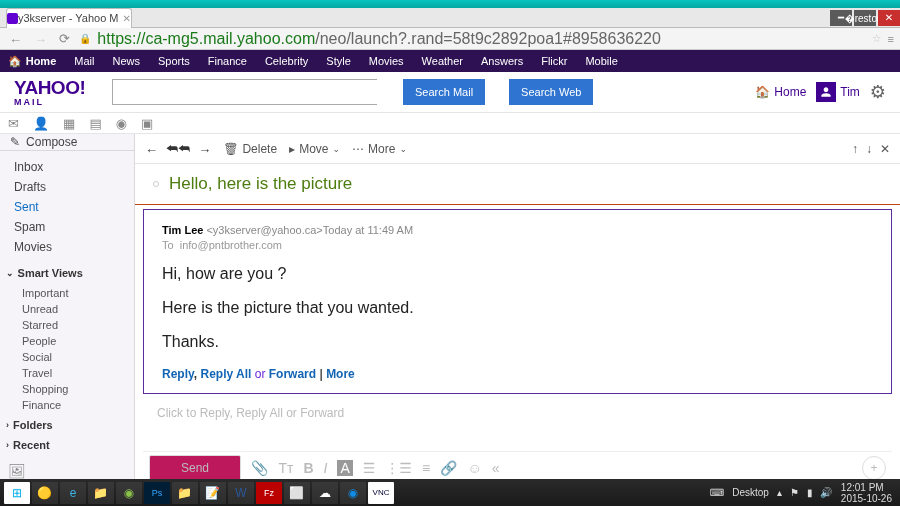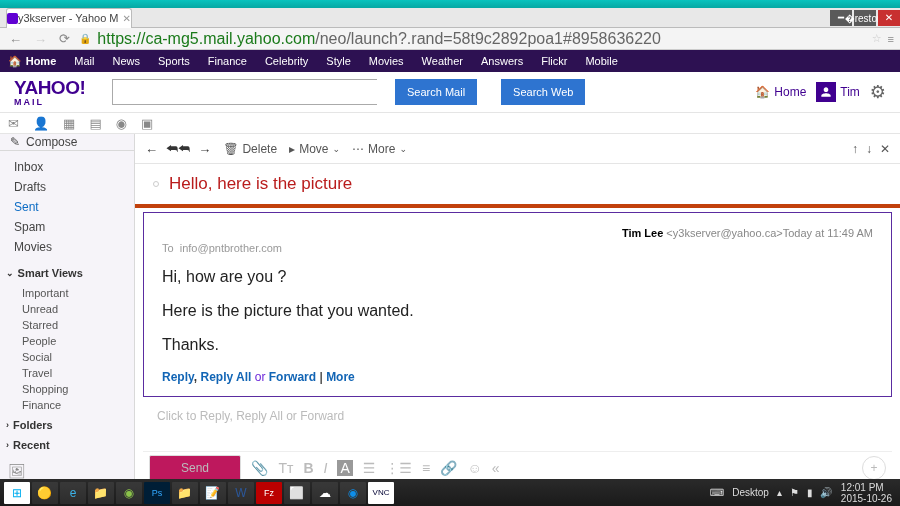--- a/index.html
+++ b/index.html
@@ -17,21 +17,21 @@
 .url{flex:1;color:#1a7a1a;font-size:16px}
 .url .path{color:#666}
 .yahoo-nav{height:22px;background:#2d1152;display:flex;align-items:center;padding:0 8px;gap:18px;color:#fff;font-size:11px}
 .yahoo-nav .n{cursor:pointer}
 .yahoo-nav .home{display:flex;align-items:center;gap:4px;font-weight:bold}
 .header{height:40px;background:#fff;display:flex;align-items:center;padding:0 14px;gap:10px}
 .logo{width:88px;font-weight:bold;color:#400090}
 .logo .y{font-size:19px;letter-spacing:-0.5px}
 .logo .m{font-size:9px;letter-spacing:2px;display:block;margin-top:-2px}
 .search{flex:0 0 265px;height:26px;border:1px solid #aaa;border-right:none}
-.btn-p{height:26px;background:#2e74d0;color:#fff;border:none;padding:0 12px;font-size:11px;cursor:pointer;margin-left:8px}
+.btn-p{height:26px;background:#2e74d0;color:#fff;border:none;padding:0 12px;font-size:11px;cursor:pointer;margin-left:16px}
 .btn-p2{margin-left:14px}
 .hdr-right{margin-left:auto;display:flex;align-items:center;gap:10px;color:#400090;font-size:12px}
 .hdr-right .h{display:flex;align-items:center;gap:4px;cursor:pointer}
 .avatar{width:20px;height:20px;background:#400090;display:flex;align-items:center;justify-content:center}
 .avatar svg{fill:#fff}
 .gear{font-size:18px;color:#666;cursor:pointer}
 .icon-row{height:22px;border-top:1px solid #e5e5e5;border-bottom:1px solid #e5e5e5;display:flex;align-items:center;padding:0 8px;gap:14px;color:#888}
 .icon-row span{cursor:pointer;font-size:13px}
 .main{display:flex;height:353px}
 .sidebar{width:135px;background:#f6f4f9;border-right:1px solid #d9d9d9;padding:0;font-size:12px;display:flex;flex-direction:column}
@@ -44,24 +44,24 @@
 .sv{padding:2px 0}
 .sv a{display:block;padding:2px 22px;color:#555;font-size:11px;cursor:pointer}
 .spacer{flex:1}
 .pic-ic{padding:8px;color:#888;font-size:14px}
 .content{flex:1;background:#fff;display:flex;flex-direction:column;position:relative}
 .toolbar{height:30px;border-bottom:1px solid #e5e5e5;display:flex;align-items:center;padding:0 10px;gap:12px;color:#555;font-size:12px}
 .toolbar .g{display:flex;align-items:center;gap:8px}
 .toolbar .arr{font-size:13px;color:#333;cursor:pointer}
 .toolbar .act{display:flex;align-items:center;gap:4px;cursor:pointer}
 .toolbar .tright{margin-left:auto;display:flex;gap:8px;color:#555}
-.subject{padding:10px 18px;font-size:17px;color:#b91c1c;border-bottom:4px solid #c2410c;font-weight:300;display:flex;align-items:center}
+.subject{padding:10px 18px;font-size:17px;color:#4d7c0f;border-bottom:1px solid #c2410c;font-weight:300;display:flex;align-items:center}
 .subject .dot{width:6px;height:6px;border:1px solid #ccc;border-radius:50%;margin-right:10px}
 .msg{margin:4px 8px 0 8px;border:1px solid #5a2ca0;padding:14px 18px 12px 18px;font-size:12px}
-.msg-hdr{display:flex;justify-content:flex-end;color:#888;font-size:11px;margin-bottom:3px}
+.msg-hdr{display:flex;justify-content:flex-start;color:#888;font-size:11px;margin-bottom:3px}
 .msg-hdr .from{color:#333}
 .msg-hdr .from b{color:#000}
 .msg-to{color:#999;font-size:11px;margin-bottom:14px}
 .msg-body p{font-size:16px;color:#222;margin:0 0 16px 0}
 .msg-links{font-size:12px;margin-top:4px}
 .msg-links a{color:#1265b5;font-weight:bold;text-decoration:none;cursor:pointer}
 .msg-links .sep{color:#555;font-weight:bold}
 .quick{padding:12px 22px;color:#bbb;font-size:12px;cursor:text}
 .compose-bar{position:absolute;left:8px;right:8px;bottom:4px;height:32px;border-top:1px solid #eee;display:flex;align-items:center;gap:10px;color:#bbb;padding:0 6px}
 .send{border:1px solid #ddd;background:#be185d;color:#bbb;padding:5px 31px;font-size:12px;border-radius:2px;cursor:pointer}

